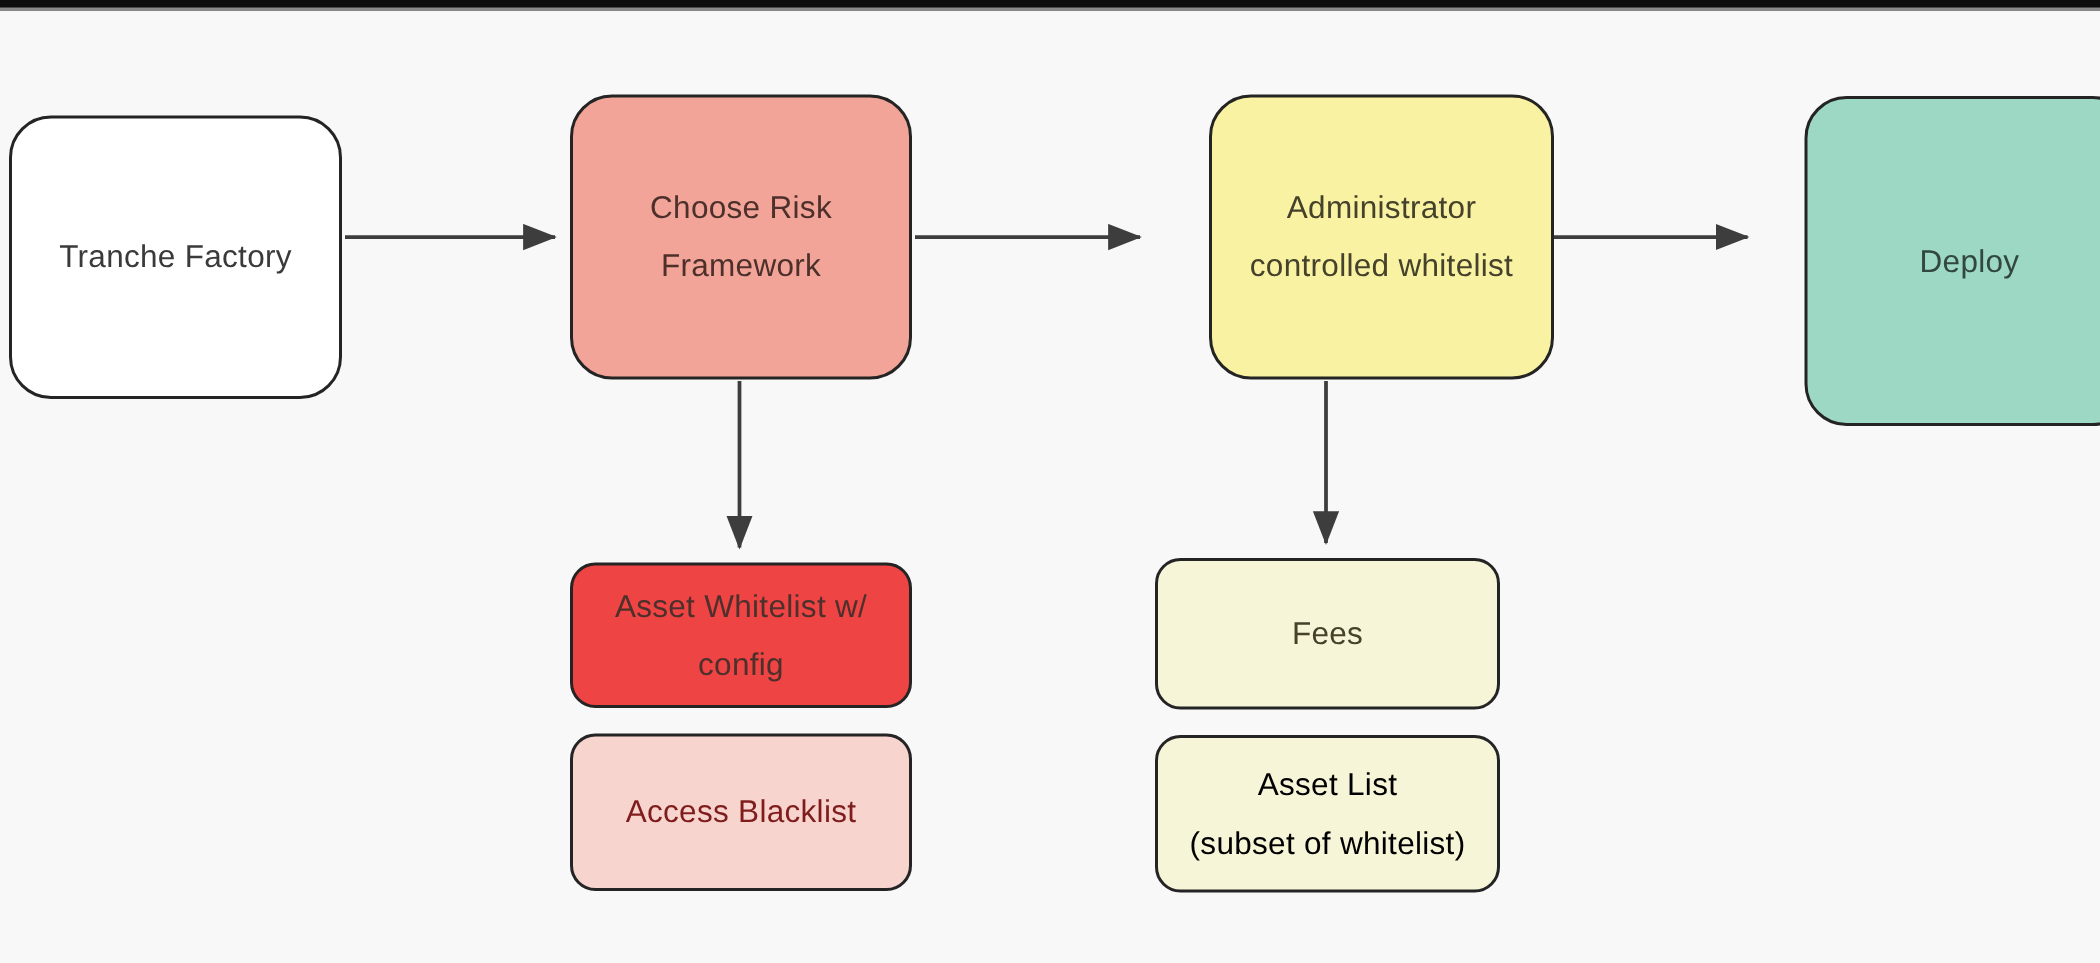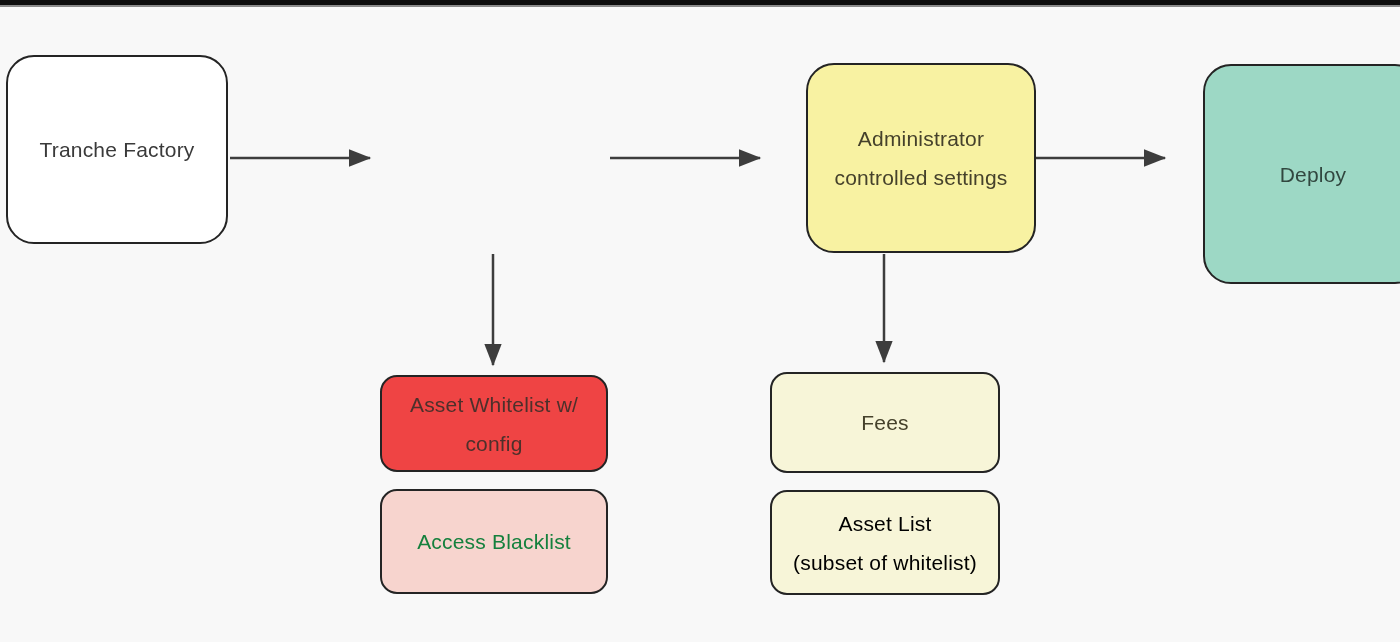--- a/index.html
+++ b/index.html
@@ -39,21 +39,21 @@
     justify-content: center;
     text-align: center;
     font-size: 21px;
     line-height: 39px;
     letter-spacing: 0.2px;
   }
   .node.main { border-radius: 28px; }
   .node.sub  { border-radius: 17px; }
 
   
-  .n-tranche   { left: 6px;    top: 55px;  width: 222px; height: 189px; }
+  .n-tranche   { left: 6px;    top: 77px;  width: 222px; height: 189px; }
   .n-risk      { left: 380px;  top: 63px;  width: 228px; height: 190px; }
   .n-admin     { left: 770px;  top: 63px;  width: 230px; height: 190px; margin-left: 36px; }
   .n-deploy    { left: 1175px; top: 64px;  width: 220px; height: 220px; margin-left: 28px; }
   .n-whitelist { left: 380px;  top: 375px; width: 228px; height: 97px;  }
   .n-blacklist { left: 380px;  top: 489px; width: 228px; height: 105px; }
   .n-fees      { left: 770px;  top: 372px; width: 230px; height: 101px; }
   .n-assetlist { left: 770px;  top: 490px; width: 230px; height: 105px; }
 
   .edge-line { stroke: var(--arrow, #3d3d3d); stroke-width: 2.5; }
 </style>
@@ -75,37 +75,41 @@
     <line class="edge-line" x1="1002" y1="158" x2="1165" y2="158" marker-end="url(#ah)"></line>
     <line class="edge-line" x1="493" y1="254" x2="493" y2="365" marker-end="url(#ah)"></line>
     <line class="edge-line" x1="884" y1="254" x2="884" y2="362" marker-end="url(#ah)"></line>
   </svg>
 
   <div class="node main n-tranche" style="background-color: rgb(255, 255, 255); color: rgb(58, 58, 58); border-color: rgb(36, 36, 36);">
     <span>Tranche Factory</span>
 
   </div>
 
+  <div class="node main n-risk" style="background-color: rgb(241, 164, 151); color: rgb(77, 48, 43); border-color: rgb(36, 36, 36);">
+    <span>Choose Risk</span>
+    <span>Framework</span>
+  </div>
 
   <div class="node main n-admin" style="background-color: rgb(248, 242, 162); color: rgb(69, 65, 43); border-color: rgb(36, 36, 36);">
     <span>Administrator</span>
-    <span>controlled settings</span>
+    <span>controlled whitelist</span>
   </div>
 
   <div class="node main n-deploy" style="background-color: rgb(157, 216, 197); color: rgb(49, 71, 63); border-color: rgb(36, 36, 36);">
     <span>Deploy</span>
 
   </div>
 
   <div class="node sub n-whitelist" style="background-color: #ef4444; color: rgb(77, 48, 43); border-color: rgb(36, 36, 36);">
     <span>Asset Whitelist w/</span>
     <span>config</span>
   </div>
 
-  <div class="node sub n-blacklist" style="background-color: rgb(247, 212, 206); color: #15803d; border-color: rgb(36, 36, 36); text-align: right;">
+  <div class="node sub n-blacklist" style="background-color: rgb(247, 212, 206); color: #7f1d1d; border-color: rgb(36, 36, 36); text-align: right;">
     <span>Access Blacklist</span>
 
   </div>
 
   <div class="node sub n-fees" style="background-color: rgb(247, 245, 216); color: rgb(69, 65, 43); border-color: rgb(36, 36, 36);">
     <span>Fees</span>
 
   </div>
 
   <div class="node sub n-assetlist" style="background-color: rgb(247, 245, 216); color: #000000; border-color: rgb(36, 36, 36);">

